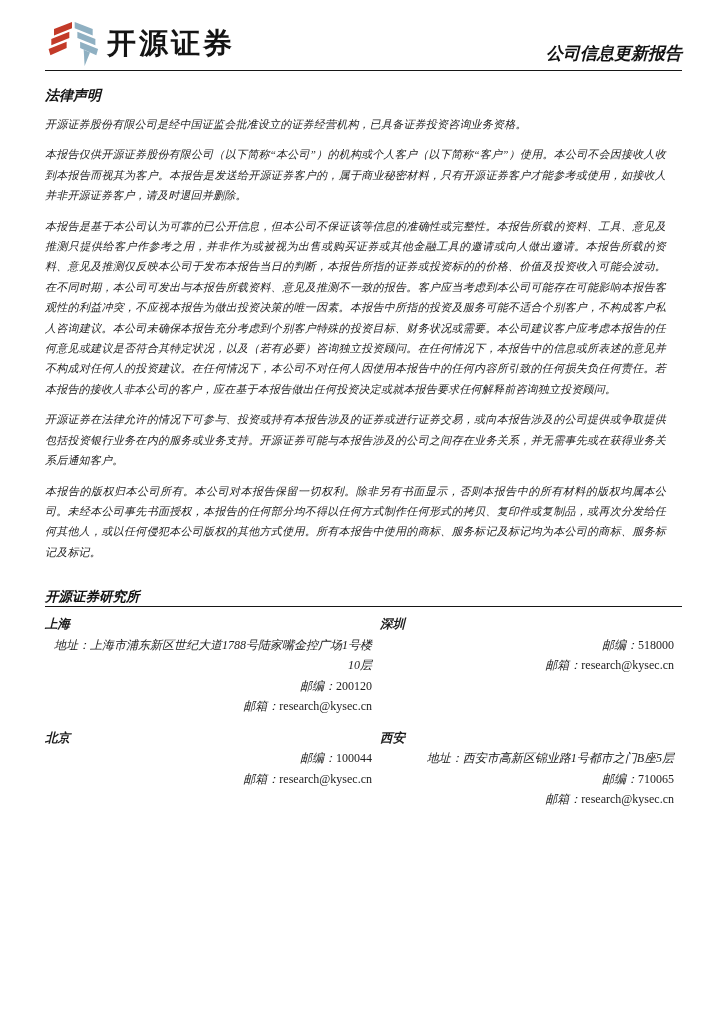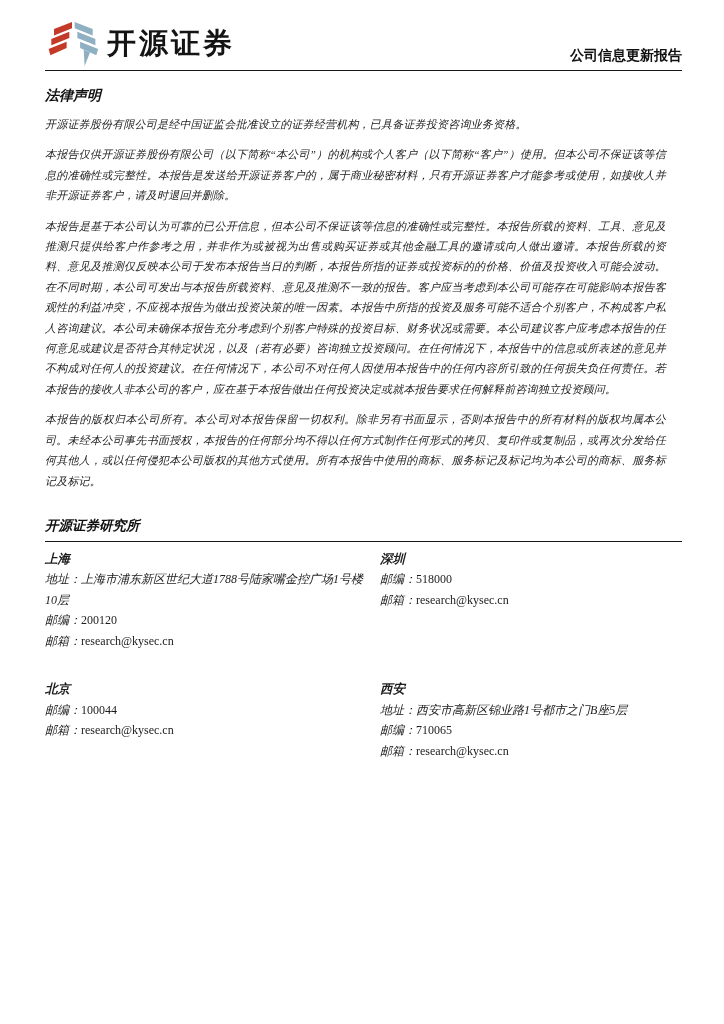--- a/index.html
+++ b/index.html
@@ -29,21 +29,22 @@
   .brand svg { display: block; }
   .brand-name {
     font-family: "Liberation Sans", "DejaVu Sans", sans-serif;
     font-weight: 800;
     font-size: 29px;
     letter-spacing: 3px;
     color: #141414;
   }
   .report-type {
     font-weight: bold;
-    font-size: 14px;
+    font-style: italic;
+    font-size: 17px;
     padding-bottom: 2px;
     color: #111111;
   }
 
   
   .legal { margin-top: 16px; }
   .legal-title {
     font-size: 14px;
     font-weight: bold;
     font-style: italic;
@@ -59,36 +60,35 @@
     letter-spacing: 0.2px;
   }
 
   
   .research { margin-top: 26px; }
   .research-title {
     font-size: 13.5px;
     font-weight: bold;
     font-style: italic;
     margin: 0;
-    padding-bottom: 6px;
     border-bottom: 1.5px solid #161616;
     color: #111111;
   }
   .offices {
     display: grid;
     grid-template-columns: 335px 1fr;
-    row-gap: 28px;
+    row-gap: 11px;
     padding-top: 7px;
     font-size: 12px;
     line-height: 20.5px;
     font-style: italic;
   }
   .office { padding-right: 8px; }
   .office-city { font-weight: bold; font-size: 12.5px; }
-  .office-line { text-align: left; }
+  .office-line { text-align: right; }
   .latin { font-style: normal; font-family: "Liberation Serif", serif; }
 
   
   .footer {
     position: absolute;
     left: 45px;
     right: 42px;
     top: 946px;
     border-top: 2.5px solid #5c5c5c;
     display: flex;
@@ -124,22 +124,23 @@
           </svg>
         </span>
         <span class="brand-name">开源证券</span>
       </div>
       <div class="report-type">公司信息更新报告</div>
     </div>
 
     <div class="legal">
       <h2 class="legal-title">法律声明</h2>
       <p>开源证券股份有限公司是经中国证监会批准设立的证券经营机构，已具备证券投资咨询业务资格。</p>
-      <p>本报告仅供开源证券股份有限公司（以下简称“本公司”）的机构或个人客户（以下简称“客户”）使用。但本公司不保证该等信息的准确性或完整性。本报告是发送给开源证券客户的，属于商业秘密材料，只有开源证券客户才能参考或使用，如接收人并非开源证券客户，请及时退回并删除。</p>
+      <p>本报告仅供开源证券股份有限公司（以下简称“本公司”）的机构或个人客户（以下简称“客户”）使用。本公司不会因接收人收到本报告而视其为客户。本报告是发送给开源证券客户的，属于商业秘密材料，只有开源证券客户才能参考或使用，如接收人并非开源证券客户，请及时退回并删除。</p>
       <p>本报告是基于本公司认为可靠的已公开信息，但本公司不保证该等信息的准确性或完整性。本报告所载的资料、工具、意见及推测只提供给客户作参考之用，并非作为或被视为出售或购买证券或其他金融工具的邀请或向人做出邀请。本报告所载的资料、意见及推测仅反映本公司于发布本报告当日的判断，本报告所指的证券或投资标的的价格、价值及投资收入可能会波动。在不同时期，本公司可发出与本报告所载资料、意见及推测不一致的报告。客户应当考虑到本公司可能存在可能影响本报告客观性的利益冲突，不应视本报告为做出投资决策的唯一因素。本报告中所指的投资及服务可能不适合个别客户，不构成客户私人咨询建议。本公司未确保本报告充分考虑到个别客户特殊的投资目标、财务状况或需要。本公司建议客户应考虑本报告的任何意见或建议是否符合其特定状况，以及（若有必要）咨询独立投资顾问。在任何情况下，本报告中的信息或所表述的意见并不构成对任何人的投资建议。在任何情况下，本公司不对任何人因使用本报告中的任何内容所引致的任何损失负任何责任。若本报告的接收人非本公司的客户，应在基于本报告做出任何投资决定或就本报告要求任何解释前咨询独立投资顾问。</p>
+      <p>开源证券在法律允许的情况下可参与、投资或持有本报告涉及的证券或进行证券交易，或向本报告涉及的公司提供或争取提供包括投资银行业务在内的服务或业务支持。开源证券可能与本报告涉及的公司之间存在业务关系，并无需事先或在获得业务关系后通知客户。</p>
       <p>本报告的版权归本公司所有。本公司对本报告保留一切权利。除非另有书面显示，否则本报告中的所有材料的版权均属本公司。未经本公司事先书面授权，本报告的任何部分均不得以任何方式制作任何形式的拷贝、复印件或复制品，或再次分发给任何其他人，或以任何侵犯本公司版权的其他方式使用。所有本报告中使用的商标、服务标记及标记均为本公司的商标、服务标记及标记。</p>
     </div>
 
     <div class="research">
       <h3 class="research-title">开源证券研究所</h3>
       <div class="offices">
 
         <div class="office">
           <div class="office-city">上海</div>
           <div class="office-line"><span>地址：</span><span>上海市浦东新区世纪大道1788号陆家嘴金控广场1号楼10层</span></div>

